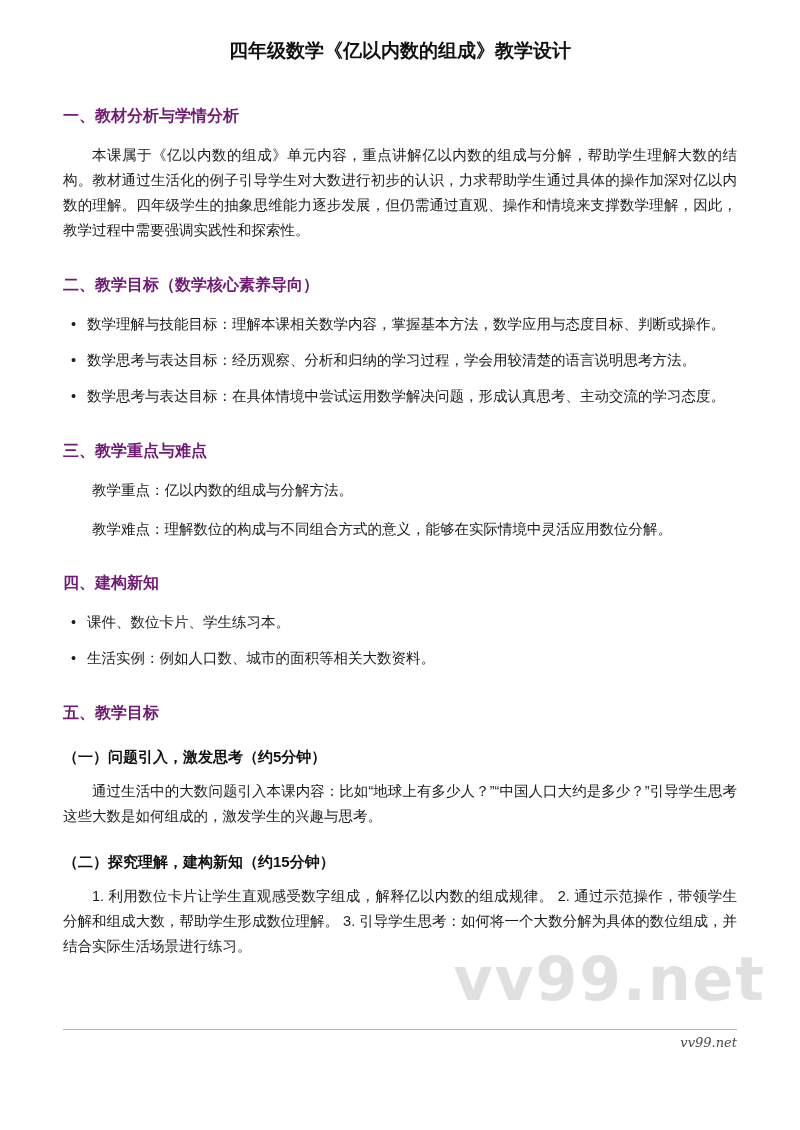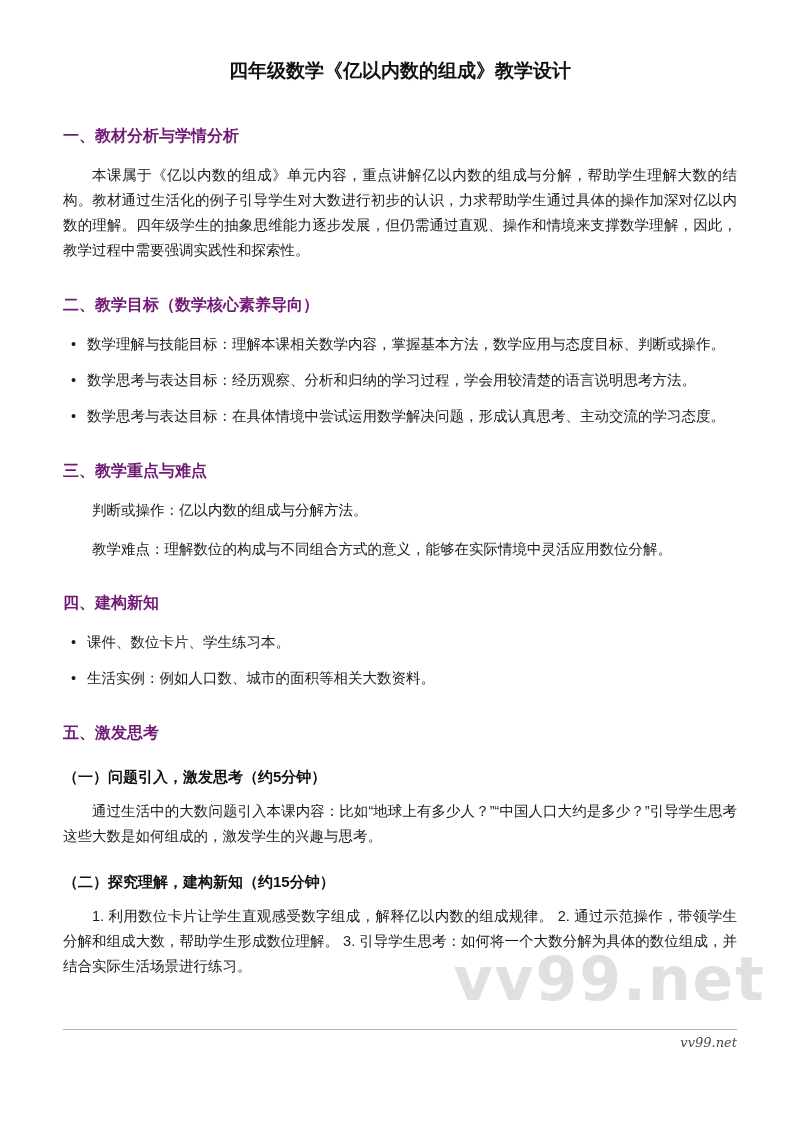--- a/index.html
+++ b/index.html
@@ -6,21 +6,21 @@
     margin: 0;
     padding: 0;
     background: #ffffff;
   }
   .page {
     position: relative;
     width: 800px;
     height: 1066px;
     margin: 0 auto;
     box-sizing: border-box;
-    padding: 52px 63px 0 63px;
+    padding: 32px 63px 0 63px;
     background: #ffffff;
     overflow: hidden;
     font-family: "Liberation Sans", sans-serif;
     color: #1c1c1c;
   }
   .doc-title {
     font-size: 19px;
     font-weight: bold;
     text-align: center;
     margin: 6px 0 42px 0;
@@ -111,34 +111,34 @@
     <h2 class="section-heading">二、教学目标（数学核心素养导向）</h2>
     <ul class="bullet-list">
       <li>数学理解与技能目标：理解本课相关数学内容，掌握基本方法，数学应用与态度目标、判断或操作。</li>
       <li>数学思考与表达目标：经历观察、分析和归纳的学习过程，学会用较清楚的语言说明思考方法。</li>
       <li>数学思考与表达目标：在具体情境中尝试运用数学解决问题，形成认真思考、主动交流的学习态度。</li>
     </ul>
   </div>
 
   <div class="section">
     <h2 class="section-heading">三、教学重点与难点</h2>
-    <p class="body-par">判断或操作：亿以内数的组成与分解方法。</p>
+    <p class="body-par">教学重点：亿以内数的组成与分解方法。</p>
     <p class="body-par">教学难点：理解数位的构成与不同组合方式的意义，能够在实际情境中灵活应用数位分解。</p>
   </div>
 
   <div class="section">
     <h2 class="section-heading">四、建构新知</h2>
     <ul class="bullet-list">
       <li>课件、数位卡片、学生练习本。</li>
       <li>生活实例：例如人口数、城市的面积等相关大数资料。</li>
     </ul>
   </div>
 
   <div class="section">
-    <h2 class="section-heading">五、激发思考</h2>
+    <h2 class="section-heading">五、教学目标</h2>
 
     <h3 class="sub-heading">（一）问题引入，激发思考（约5分钟）</h3>
     <p class="body-par">通过生活中的大数问题引入本课内容：比如“地球上有多少人？”“中国人口大约是多少？”引导学生思考这些大数是如何组成的，激发学生的兴趣与思考。</p>
 
     <h3 class="sub-heading">（二）探究理解，建构新知（约15分钟）</h3>
     <p class="body-par">1. 利用数位卡片让学生直观感受数字组成，解释亿以内数的组成规律。 2. 通过示范操作，带领学生分解和组成大数，帮助学生形成数位理解。 3. 引导学生思考：如何将一个大数分解为具体的数位组成，并结合实际生活场景进行练习。</p>
   </div>
 
   <div class="watermark">vv99.net</div>
 

